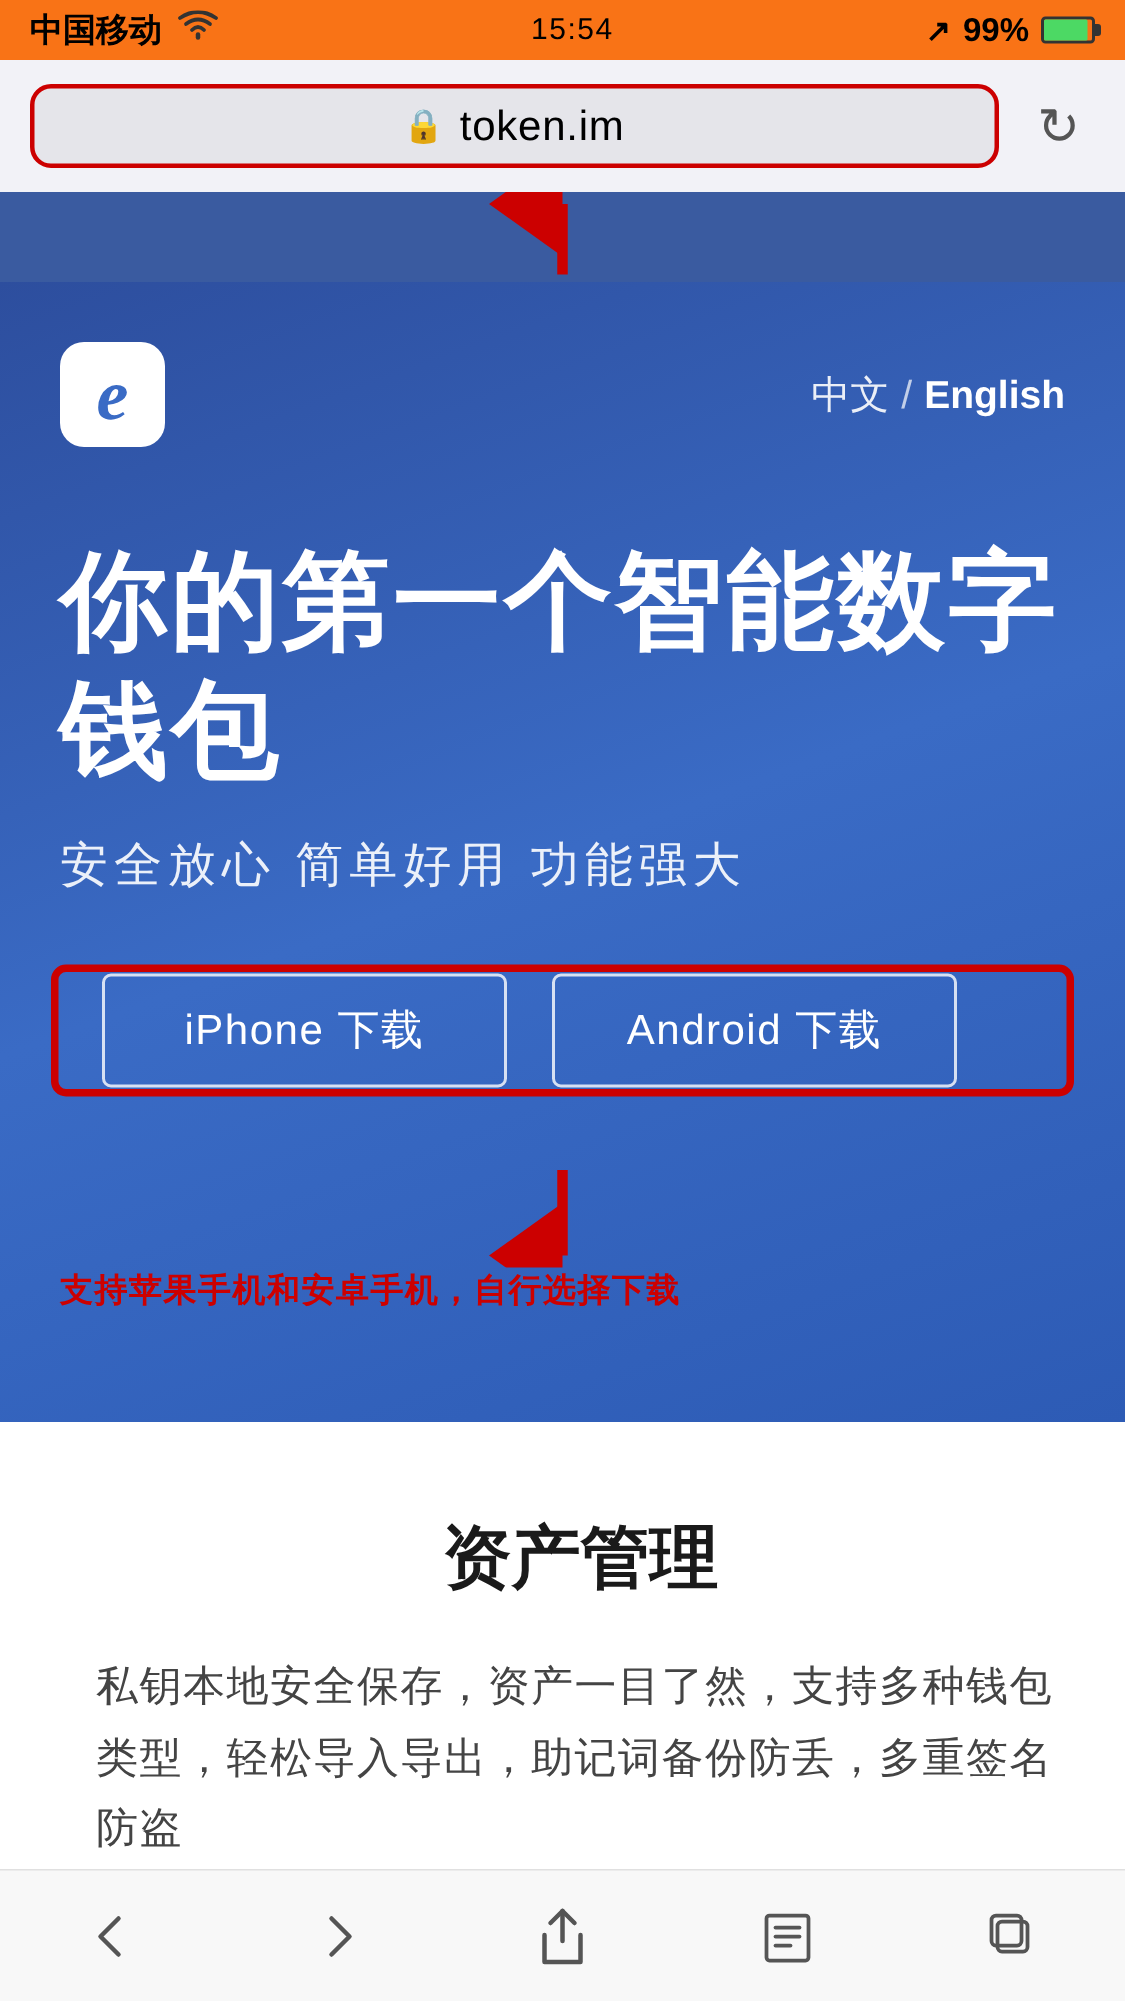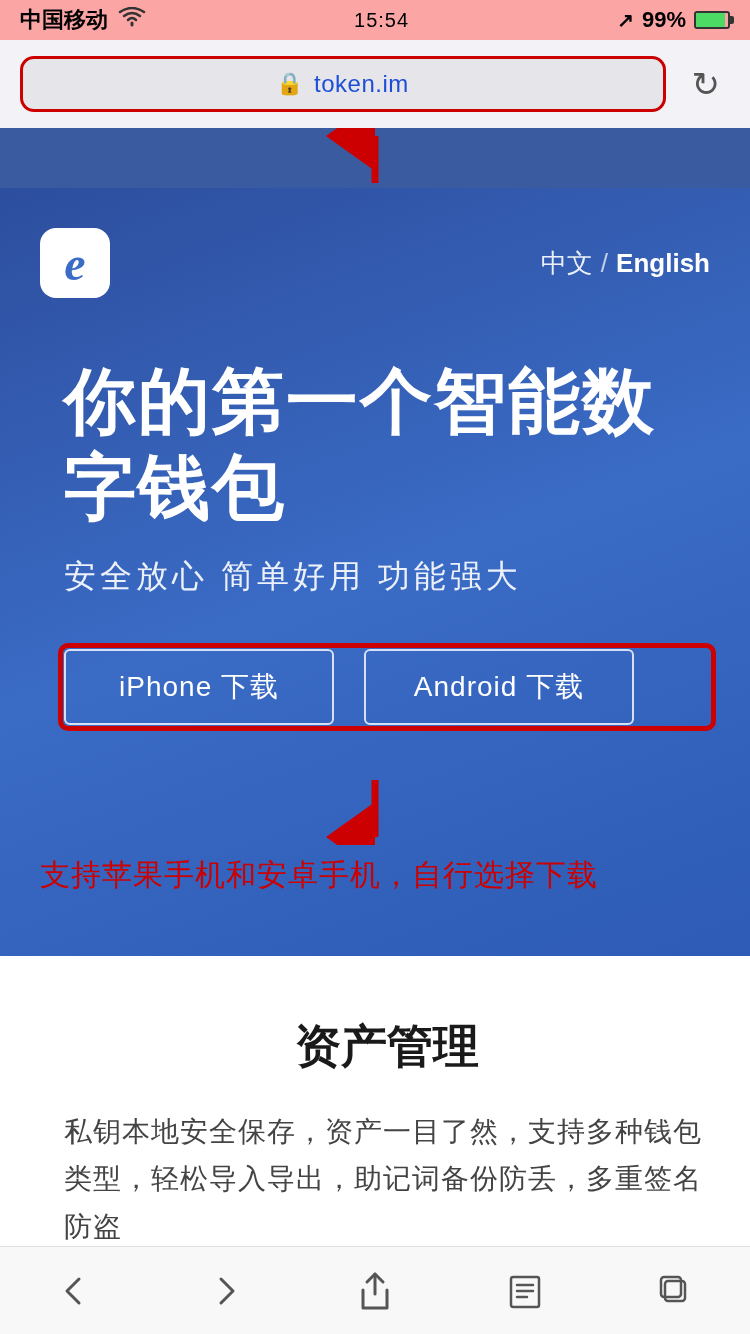--- a/index.html
+++ b/index.html
@@ -9,21 +9,21 @@
       min-height: 1334px;
       font-family: -apple-system, "PingFang SC", "Helvetica Neue", Arial, sans-serif;
       background: #fff;
       overflow-x: hidden;
     }
 
     
     .status-bar {
       width: 750px;
       height: 40px;
-      background: #fca5a5;
+      background: #f97316;
       display: flex;
       align-items: center;
       justify-content: space-between;
       padding: 16px 20px;
       font-size: 24px;
       font-weight: 600;
     }
     .status-left {
       display: flex;
       align-items: center;
@@ -89,22 +89,22 @@
       justify-content: center;
       gap: 10px;
       position: relative;
       border: 3px solid #cc0000;
     }
     .lock-icon {
       font-size: 22px;
       color: #555;
     }
     .url-text {
-      font-size: 24px;
-      color: #1d4ed8;
+      font-size: 28px;
+      color: #000000;
       font-weight: 400;
       letter-spacing: 0.5px;
     }
     .refresh-btn {
       font-size: 34px;
       color: #555;
       cursor: pointer;
       padding: 0 10px;
     }
 
@@ -161,21 +161,20 @@
       opacity: 0.7;
     }
     .lang-en {
       color: #fff;
       font-weight: 600;
     }
 
     
     .hero-section {
       margin-bottom: 50px;
-      margin-left: 24px;
     }
     .hero-title {
       font-size: 72px;
       font-weight: 800;
       color: #fff;
       line-height: 1.2;
       margin-bottom: 24px;
       letter-spacing: 2px;
     }
     .hero-subtitle {
@@ -183,43 +182,43 @@
       color: rgba(255,255,255,0.9);
       letter-spacing: 4px;
       margin-bottom: 50px;
     }
 
     
     .download-buttons {
       display: flex;
       gap: 30px;
       position: relative;
+      padding-left: 28px;
     }
     .download-btn {
       display: flex;
       align-items: center;
       justify-content: center;
       width: 270px;
       height: 76px;
       border: 2px solid rgba(255,255,255,0.8);
       border-radius: 6px;
       color: #fff;
       font-size: 28px;
       font-weight: 400;
       cursor: pointer;
       background: transparent;
       letter-spacing: 1px;
     }
 
     
     .support-text {
-      font-size: 30px;
+      font-size: 22px;
       color: #cc0000;
-      font-weight: 400;
-      margin-top: 10px;
+      font-weight: 700;
       letter-spacing: 1px;
     }
 
     
     .white-section {
       background: #fff;
       padding: 60px 40px 40px 64px;
     }
     .section-title {
       font-size: 46px;

